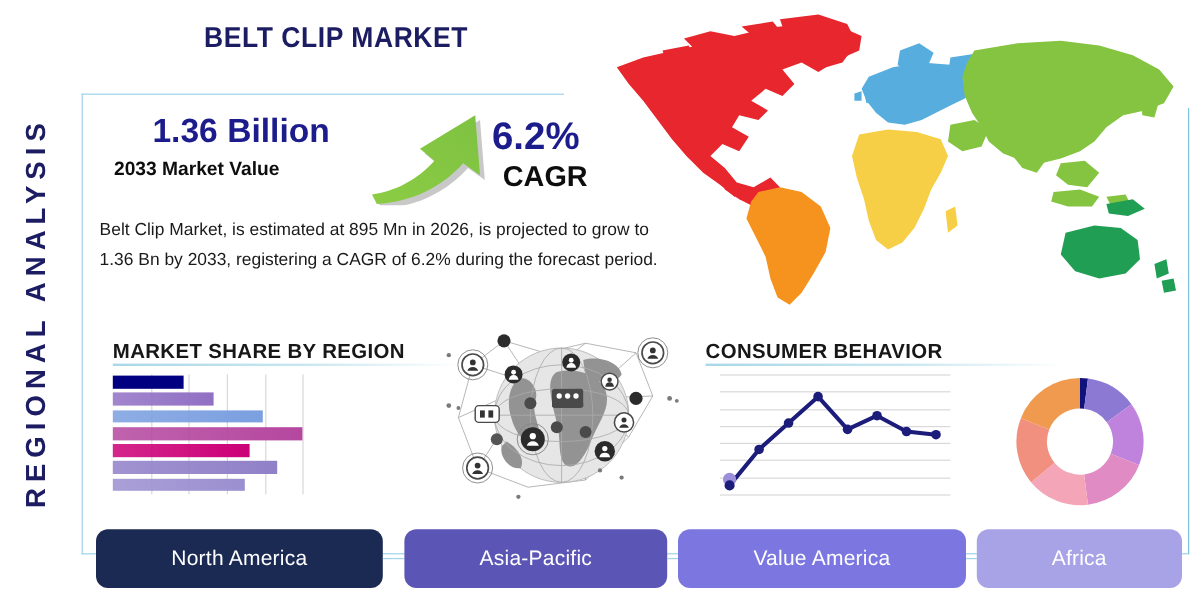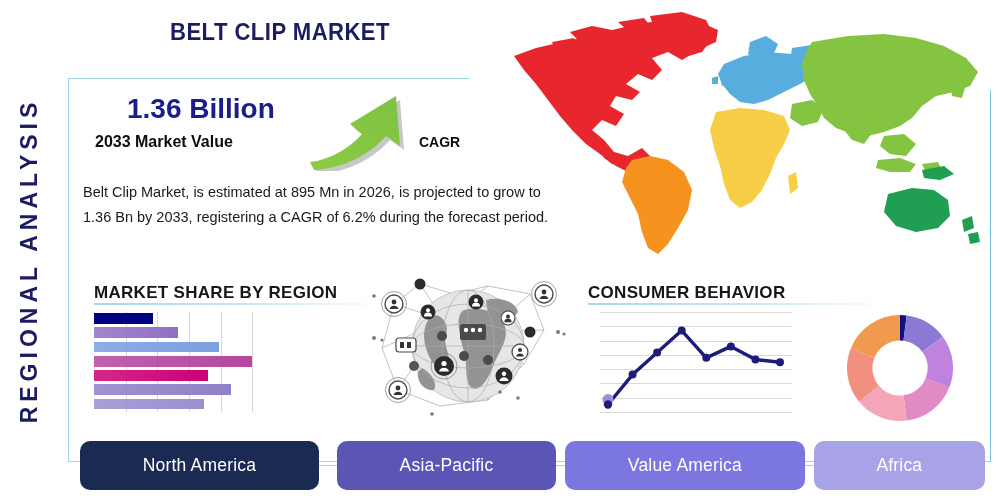--- a/index.html
+++ b/index.html
@@ -70,21 +70,21 @@
     position:absolute; left:0px; top:40px;
     font-size:16px; font-weight:bold; color:#0d0d0d;
   }
   #cagr-value {
     position:absolute; left:315px; top:2px;
     font-size:32px; font-weight:bold; color:#1c1c8c;
     font-family:"Liberation Sans Narrow","Liberation Sans", sans-serif;
   }
   #cagr-caption {
     position:absolute; left:324px; top:41px;
-    font-size:14px; font-weight:bold; color:#0d0d0d;
+    font-size:24px; font-weight:bold; color:#0d0d0d;
   }
   #growth-arrow { position:absolute; left:205px; top:-7px; width:120px; height:85px; }
 
   
   #description {
     position:absolute;
     left:83px; top:180px;
     width:484px;
     font-size:14.5px;
     line-height:1.72;
@@ -198,20 +198,21 @@
       <defs>
         <linearGradient id="arrowGrad" x1="0" y1="1" x2="1" y2="0">
           <stop offset="0%" stop-color="#8ccc44"></stop>
           <stop offset="100%" stop-color="#7ec242"></stop>
         </linearGradient>
       </defs>
       <path d="M10 76 C28 74 48 64 62 48 L50 38 L96 10 L100 60 L86 50 C68 70 44 82 14 84 Z" fill="#9a9a9a" opacity="0.55" transform="translate(4,4)"></path>
       <path d="M10 76 C28 74 48 64 62 48 L50 38 L96 10 L100 60 L86 50 C68 70 44 82 14 84 Z" fill="url(#arrowGrad)"></path>
     </svg>
   </div>
+  <div id="cagr-value">6.2%</div>
   <div id="cagr-caption">CAGR</div>
 </div>
 
 <div id="description">Belt Clip Market, is estimated at 895 Mn in 2026, is projected to grow to 1.36 Bn by 2033, registering a CAGR of 6.2% during the forecast period.</div>
 
 <div class="section-heading" id="heading-bars">MARKET SHARE BY REGION</div>
 <div class="section-rule" id="rule-bars"></div>
 <div class="section-heading" id="heading-line">CONSUMER BEHAVIOR</div>
 <div class="section-rule" id="rule-line"></div>
 

